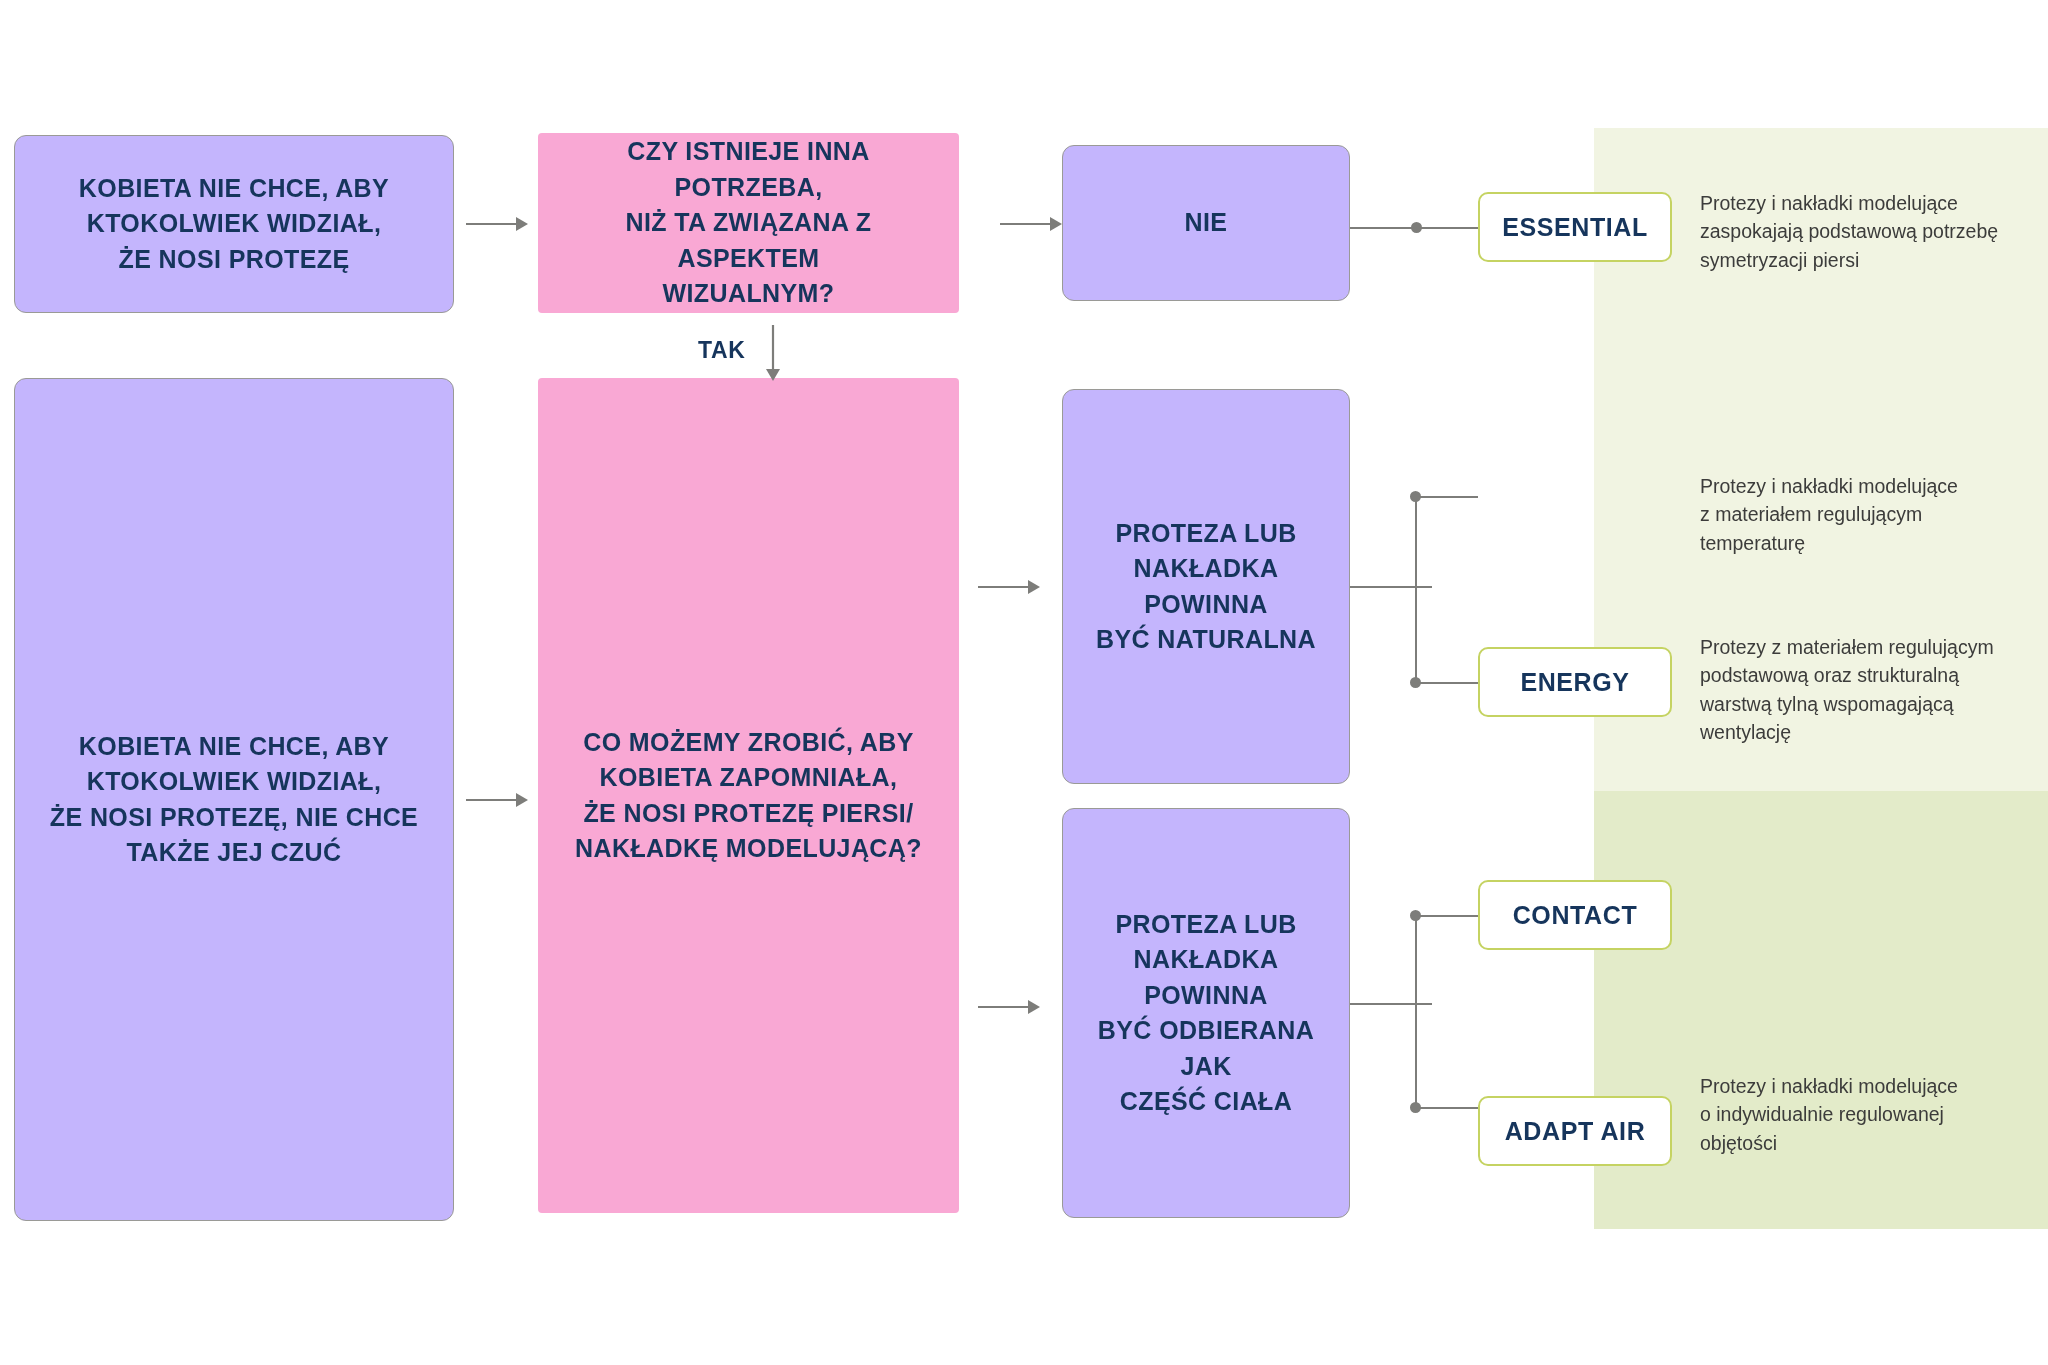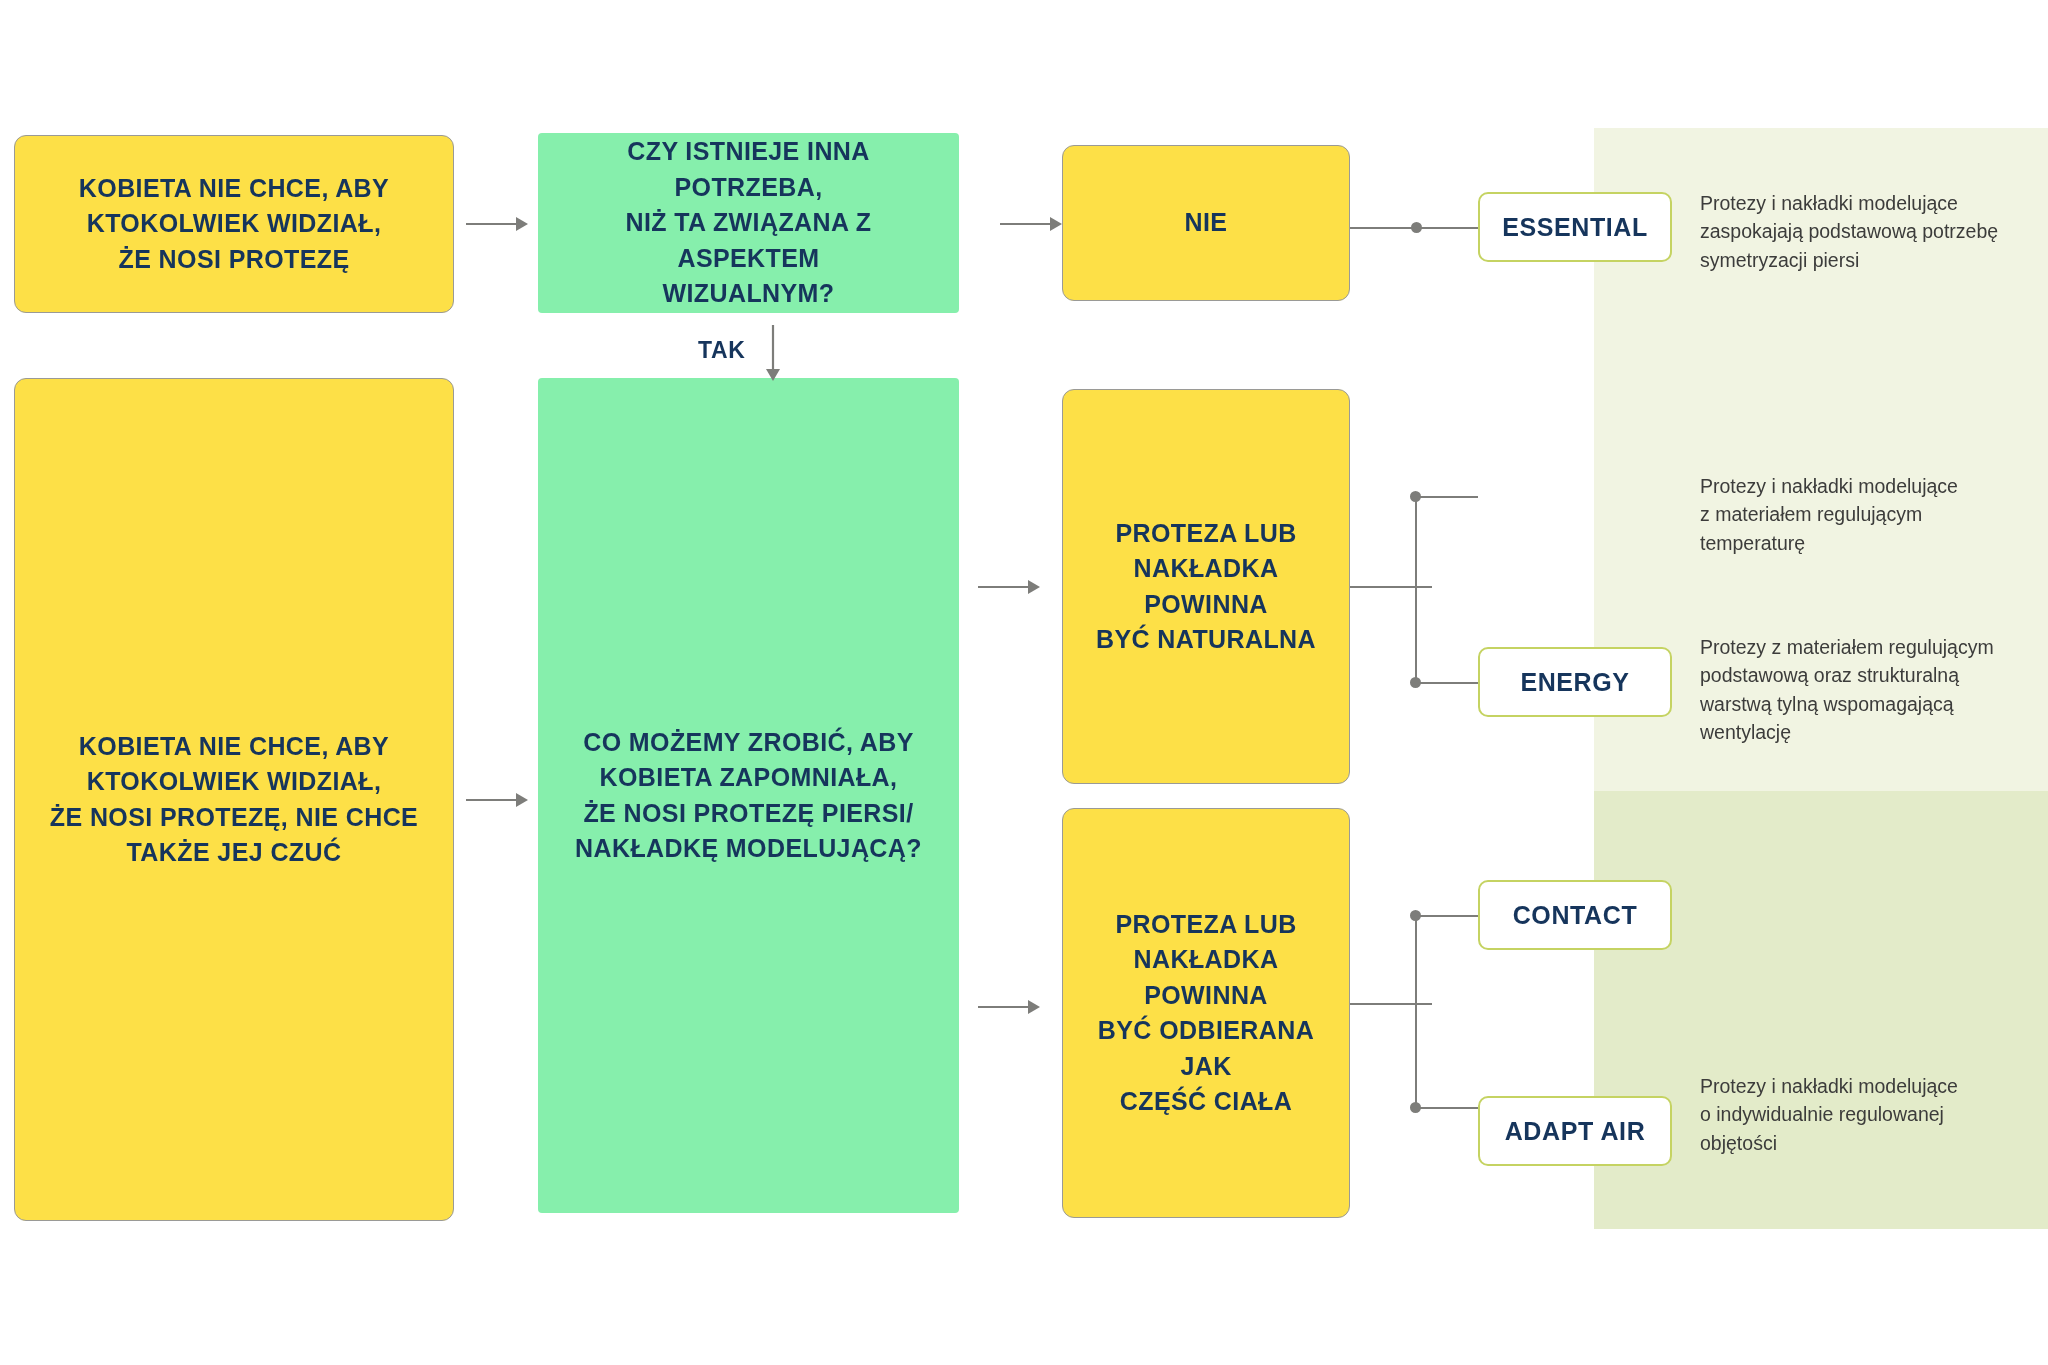--- a/index.html
+++ b/index.html
@@ -34,26 +34,26 @@
     box-sizing: border-box;
     display: flex;
     align-items: center;
     justify-content: center;
     text-align: center;
     color: #16355c;
     font-weight: bold;
     letter-spacing: 0.4px;
   }
   .box-outline {
-    background: #fde047;
+    background: #c4b5fd;
     border: 1.5px solid #9a9a96;
     border-radius: 12px;
   }
   .box-green {
-    background: #86efac;
+    background: #f9a8d4;
     border: none;
     border-radius: 4px;
   }
   .pill {
     position: absolute;
     box-sizing: border-box;
     background: #ffffff;
     border: 2px solid #c5d362;
     border-radius: 10px;
     display: flex;

